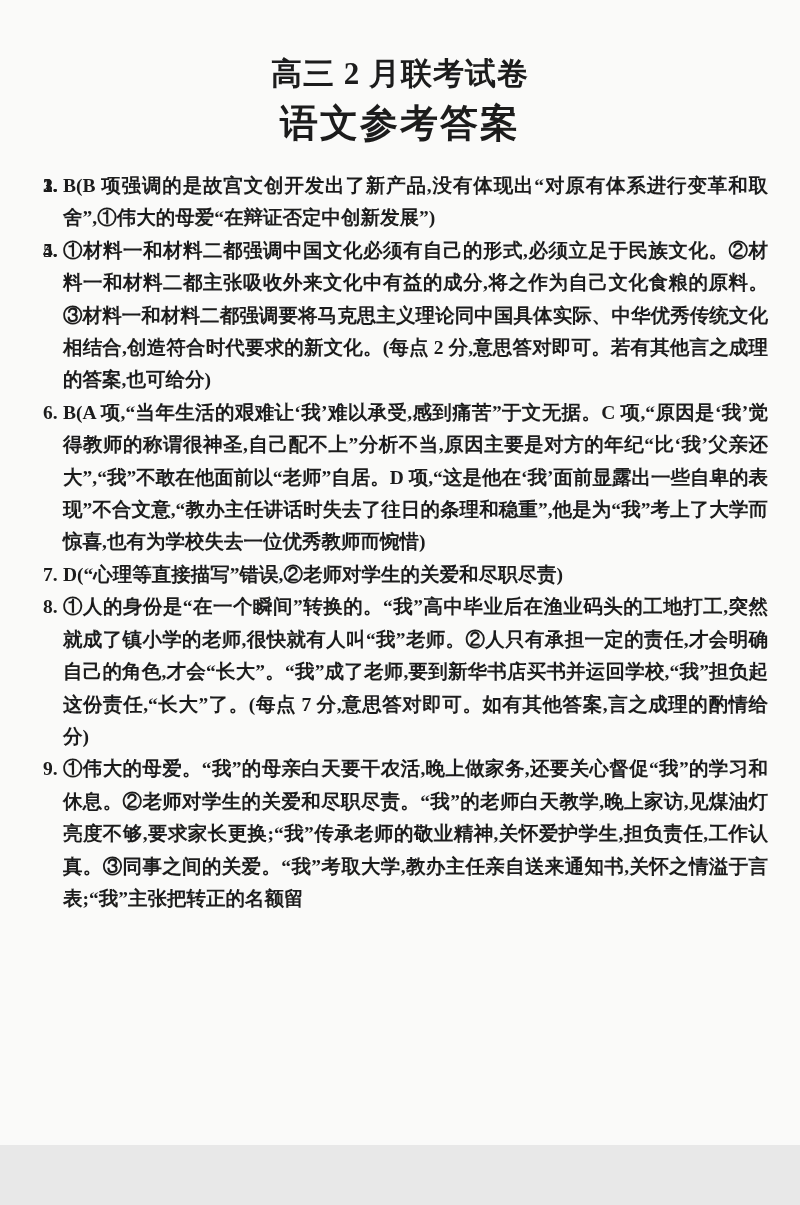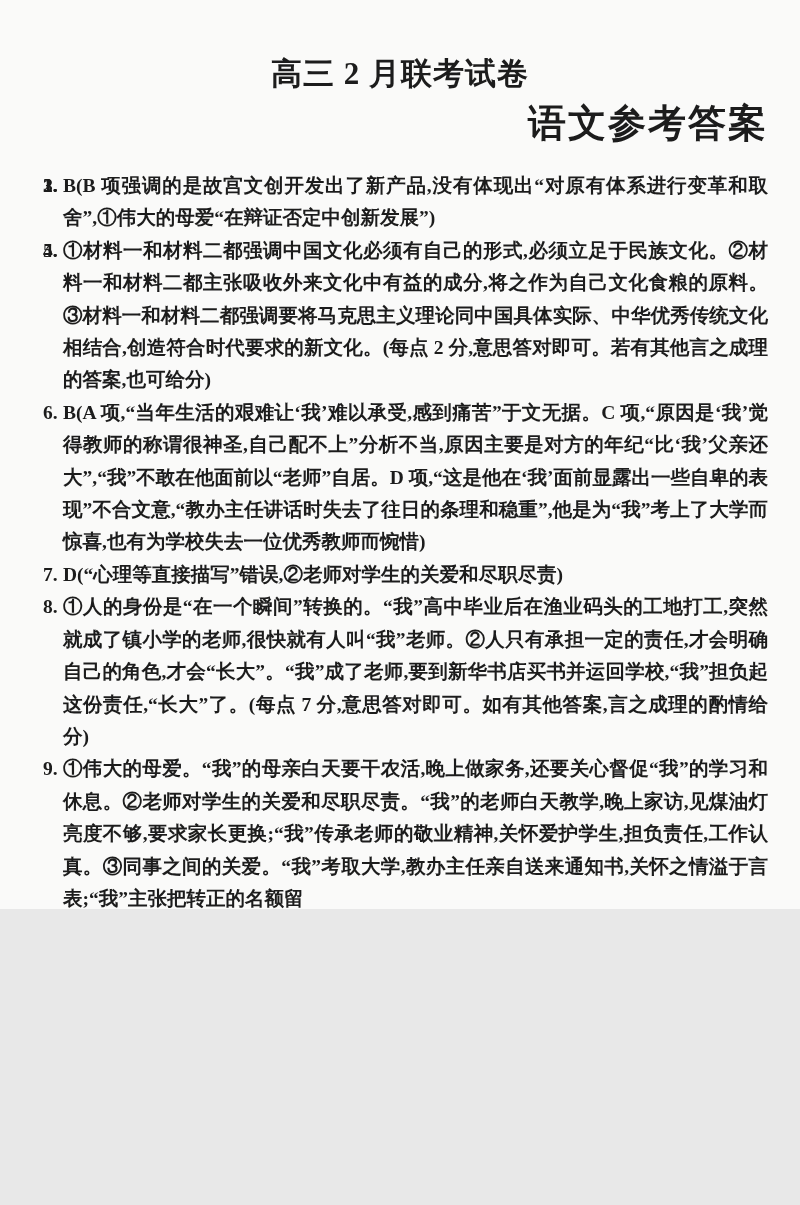--- a/index.html
+++ b/index.html
@@ -3,39 +3,39 @@
 <meta charset="utf-8">
 <style>
   html, body {
     margin: 0;
     padding: 0;
     background: #e8e8e8;
   }
   .page {
     position: relative;
     width: 800px;
-    height: 909px;
+    height: 1145px;
     margin: 0 auto;
     background: #fafaf9;
     box-sizing: border-box;
     padding: 54px 32px 16px 43px;
     font-family: "Liberation Serif", "DejaVu Serif", serif;
     color: #1c1c1c;
     overflow: hidden;
   }
   .title1 {
     text-align: center;
     font-size: 31px;
     font-weight: 700;
     line-height: 40px;
     letter-spacing: 1px;
     margin-left: -11px; 
   }
   .title2 {
-    text-align: right;
+    text-align: center;
     font-size: 38px;
     font-weight: 700;
     line-height: 48px;
     letter-spacing: 2px;
     margin-top: 5px;
     margin-left: -11px;
   }
   .answers {
     margin-top: 23px;
     font-size: 19.5px;

